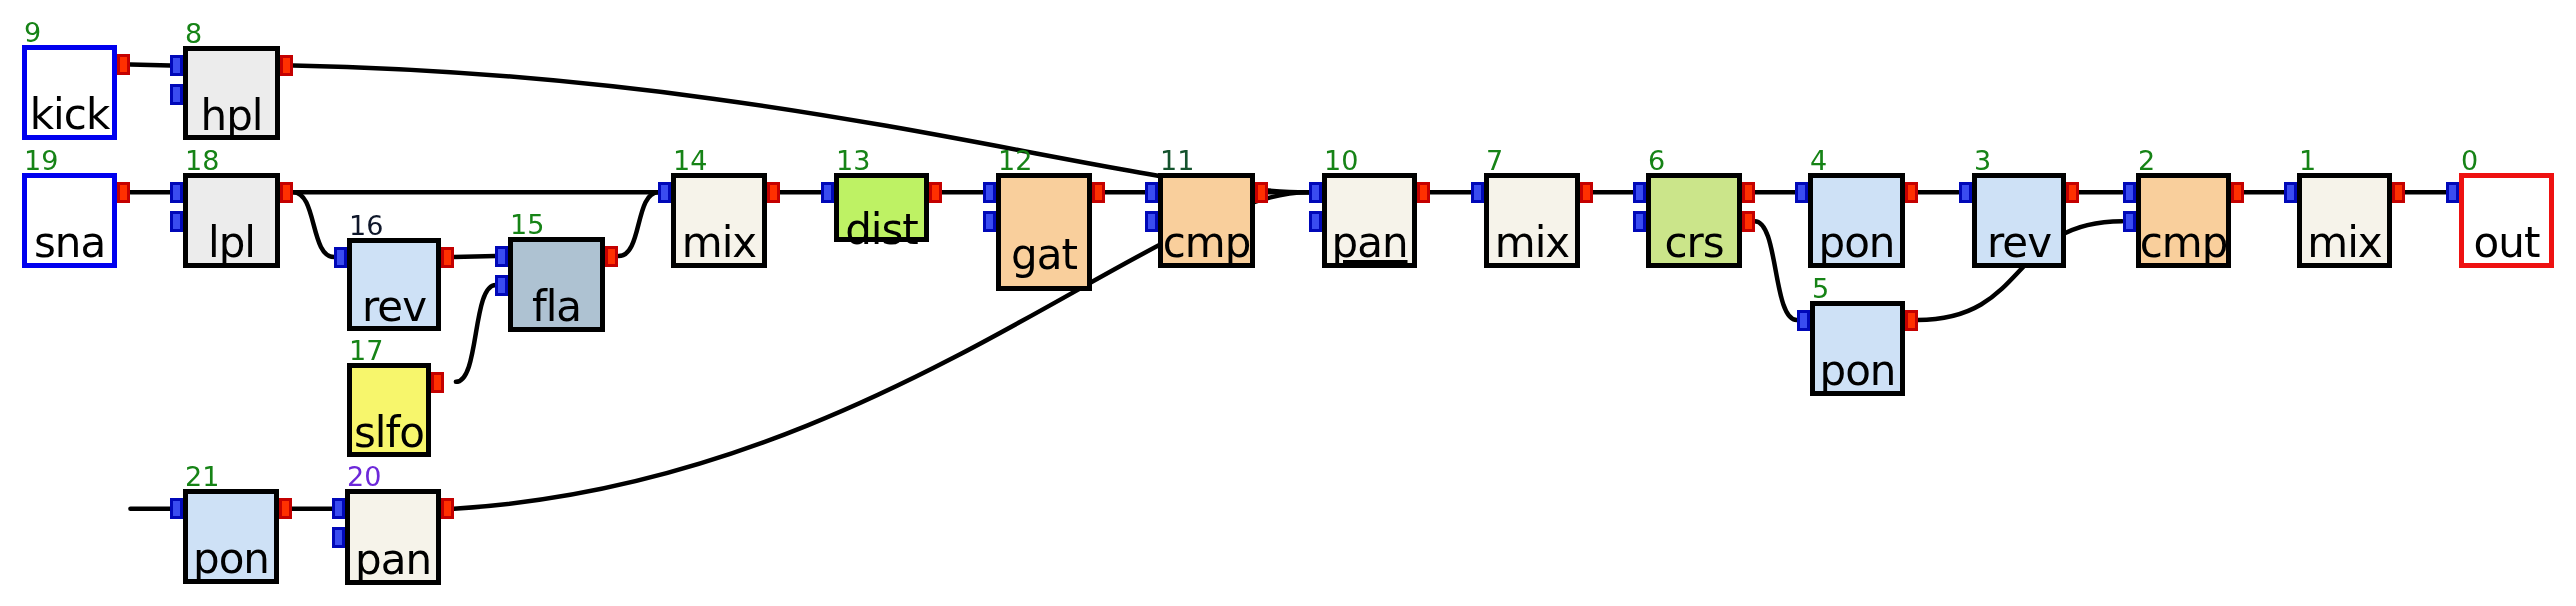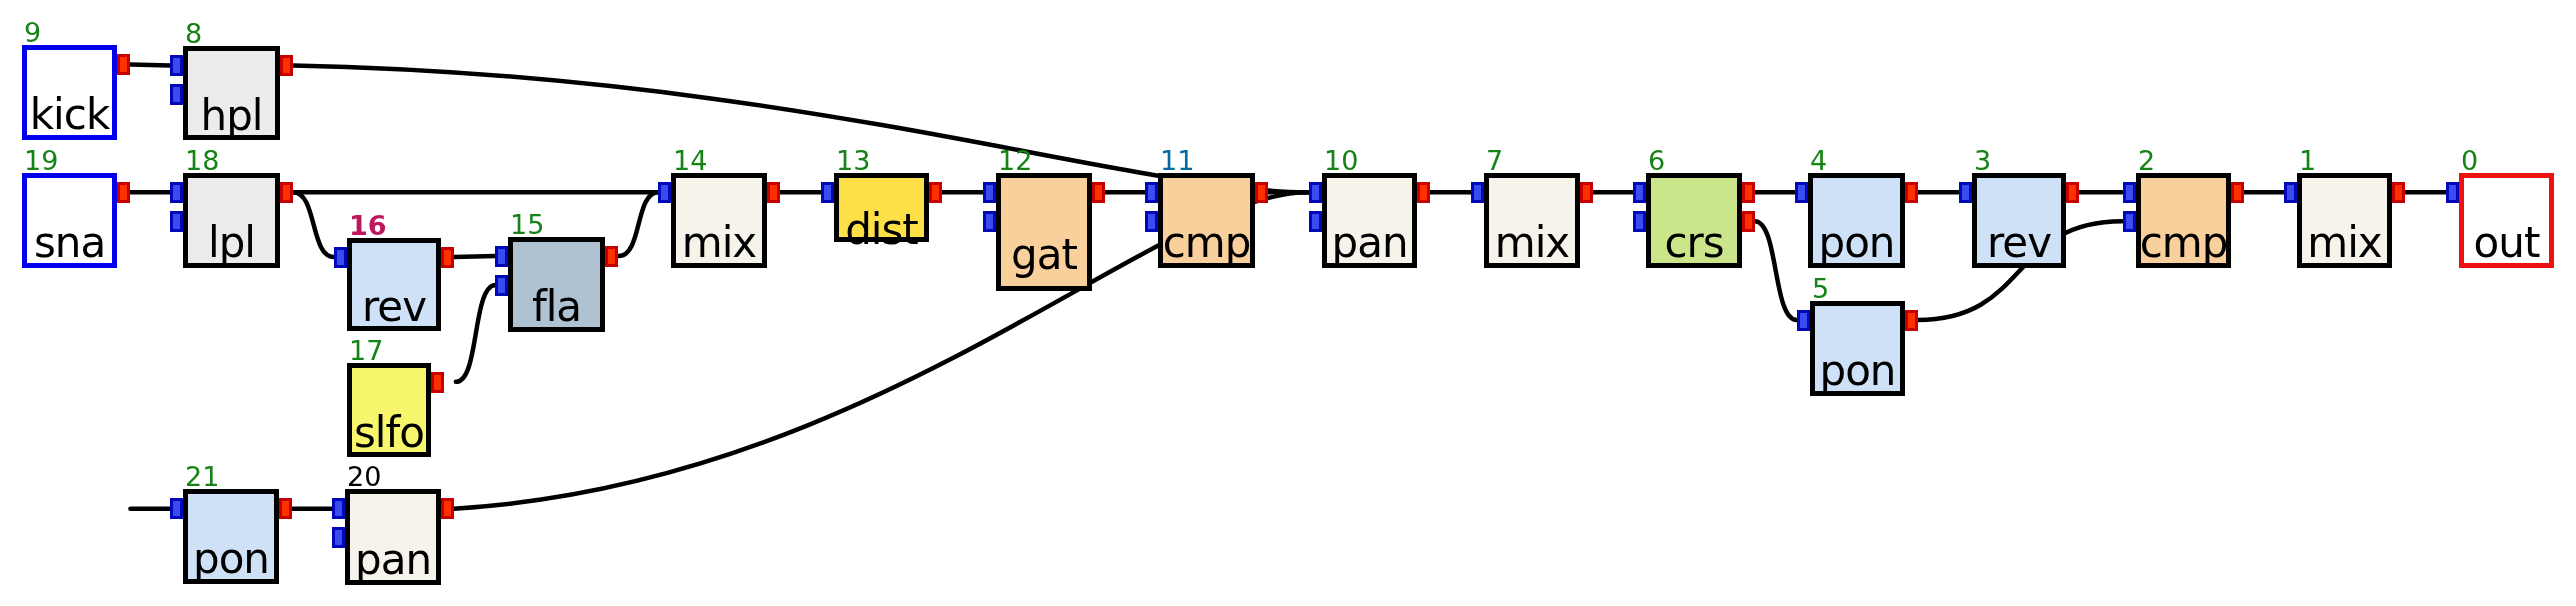--- a/index.html
+++ b/index.html
@@ -62,21 +62,21 @@
       <div class="port out" style="top: 4px; background: rgb(255, 48, 0); border-color: rgb(196, 0, 0);"></div>
     </div>
     <div class="node" style="left: 183px; top: 173px; width: 97px; height: 95px; background: rgb(236, 236, 236); border-color: rgb(0, 0, 0);">
       <div class="node-number" style="color: rgb(22, 131, 22);">18</div>
       <div class="node-label">lpl</div>
       <div class="port in" style="top: 4px; background: rgb(58, 76, 240); border-color: rgb(0, 8, 184);"></div>
       <div class="port in" style="top: 33px; background: rgb(58, 76, 240); border-color: rgb(0, 8, 184);"></div>
       <div class="port out" style="top: 4px; background: rgb(255, 48, 0); border-color: rgb(196, 0, 0);"></div>
     </div>
     <div class="node" style="left: 347px; top: 238px; width: 94px; height: 93px; background: rgb(206, 225, 246); border-color: rgb(0, 0, 0);">
-      <div class="node-number" style="color: #be185d; font-weight: bold;">16</div>
+      <div class="node-number" style="color: #0f172a;">16</div>
       <div class="node-label">rev</div>
       <div class="port in" style="top: 4px; background: rgb(58, 76, 240); border-color: rgb(0, 8, 184);"></div>
       <div class="port out" style="top: 4px; background: rgb(255, 48, 0); border-color: rgb(196, 0, 0);"></div>
     </div>
     <div class="node" style="left: 508px; top: 237px; width: 97px; height: 95px; background: rgb(174, 194, 210); border-color: rgb(0, 0, 0);">
       <div class="node-number" style="color: rgb(22, 131, 22);">15</div>
       <div class="node-label">fla</div>
       <div class="port in" style="top: 4px; background: rgb(58, 76, 240); border-color: rgb(0, 8, 184);"></div>
       <div class="port in" style="top: 33px; background: rgb(58, 76, 240); border-color: rgb(0, 8, 184);"></div>
       <div class="port out" style="top: 4px; background: rgb(255, 48, 0); border-color: rgb(196, 0, 0);"></div>
@@ -85,41 +85,41 @@
       <div class="node-number" style="color: rgb(22, 131, 22);">17</div>
       <div class="node-label">slfo</div>
       <div class="port out" style="top: 4px; background: rgb(255, 48, 0); border-color: rgb(196, 0, 0);"></div>
     </div>
     <div class="node" style="left: 671px; top: 173px; width: 96px; height: 95px; background: rgb(246, 243, 234); border-color: rgb(0, 0, 0);">
       <div class="node-number" style="color: rgb(22, 131, 22);">14</div>
       <div class="node-label">mix</div>
       <div class="port in" style="top: 4px; background: rgb(58, 76, 240); border-color: rgb(0, 8, 184);"></div>
       <div class="port out" style="top: 4px; background: rgb(255, 48, 0); border-color: rgb(196, 0, 0);"></div>
     </div>
-    <div class="node" style="left: 834px; top: 173px; width: 95px; height: 69px; background: #fde047; border-color: rgb(0, 0, 0);">
+    <div class="node" style="left: 834px; top: 173px; width: 95px; height: 69px; background: #bef264; border-color: rgb(0, 0, 0);">
       <div class="node-number" style="color: rgb(22, 131, 22);">13</div>
       <div class="node-label">dist</div>
       <div class="port in" style="top: 4px; background: rgb(58, 76, 240); border-color: rgb(0, 8, 184);"></div>
       <div class="port out" style="top: 4px; background: rgb(255, 48, 0); border-color: rgb(196, 0, 0);"></div>
     </div>
     <div class="node" style="left: 996px; top: 173px; width: 96px; height: 118px; background: rgb(249, 207, 156); border-color: rgb(0, 0, 0);">
       <div class="node-number" style="color: rgb(22, 131, 22);">12</div>
       <div class="node-label">gat</div>
       <div class="port in" style="top: 4px; background: rgb(58, 76, 240); border-color: rgb(0, 8, 184);"></div>
       <div class="port in" style="top: 33px; background: rgb(58, 76, 240); border-color: rgb(0, 8, 184);"></div>
       <div class="port out" style="top: 4px; background: rgb(255, 48, 0); border-color: rgb(196, 0, 0);"></div>
     </div>
     <div class="node" style="left: 1158px; top: 173px; width: 97px; height: 95px; background: rgb(249, 207, 156); border-color: rgb(0, 0, 0);">
-      <div class="node-number" style="color: #0369a1;">11</div>
+      <div class="node-number" style="color: #14532d;">11</div>
       <div class="node-label">cmp</div>
       <div class="port in" style="top: 4px; background: rgb(58, 76, 240); border-color: rgb(0, 8, 184);"></div>
       <div class="port in" style="top: 33px; background: rgb(58, 76, 240); border-color: rgb(0, 8, 184);"></div>
       <div class="port out" style="top: 4px; background: rgb(255, 48, 0); border-color: rgb(196, 0, 0);"></div>
     </div>
-    <div class="node" style="left: 1322px; top: 173px; width: 95px; height: 95px; background: rgb(246, 243, 234); border-color: rgb(0, 0, 0);">
+    <div class="node" style="left: 1322px; top: 173px; width: 95px; height: 95px; background: rgb(246, 243, 234); border-color: rgb(0, 0, 0); text-decoration: underline;">
       <div class="node-number" style="color: rgb(22, 131, 22);">10</div>
       <div class="node-label">pan</div>
       <div class="port in" style="top: 4px; background: rgb(58, 76, 240); border-color: rgb(0, 8, 184);"></div>
       <div class="port in" style="top: 33px; background: rgb(58, 76, 240); border-color: rgb(0, 8, 184);"></div>
       <div class="port out" style="top: 4px; background: rgb(255, 48, 0); border-color: rgb(196, 0, 0);"></div>
     </div>
     <div class="node" style="left: 1484px; top: 173px; width: 96px; height: 95px; background: rgb(246, 243, 234); border-color: rgb(0, 0, 0);">
       <div class="node-number" style="color: rgb(22, 131, 22);">7</div>
       <div class="node-label">mix</div>
       <div class="port in" style="top: 4px; background: rgb(58, 76, 240); border-color: rgb(0, 8, 184);"></div>
@@ -169,20 +169,20 @@
       <div class="node-label">out</div>
       <div class="port in" style="top: 4px; background: rgb(58, 76, 240); border-color: rgb(0, 8, 184);"></div>
     </div>
     <div class="node" style="left: 183px; top: 489px; width: 96px; height: 95px; background: rgb(206, 225, 246); border-color: rgb(0, 0, 0);">
       <div class="node-number" style="color: rgb(22, 131, 22);">21</div>
       <div class="node-label">pon</div>
       <div class="port in" style="top: 4px; background: rgb(58, 76, 240); border-color: rgb(0, 8, 184);"></div>
       <div class="port out" style="top: 4px; background: rgb(255, 48, 0); border-color: rgb(196, 0, 0);"></div>
     </div>
     <div class="node" style="left: 345px; top: 489px; width: 96px; height: 96px; background: rgb(246, 243, 234); border-color: rgb(0, 0, 0);">
-      <div class="node-number" style="color: #000000;">20</div>
+      <div class="node-number" style="color: #6d28d9;">20</div>
       <div class="node-label">pan</div>
       <div class="port in" style="top: 4px; background: rgb(58, 76, 240); border-color: rgb(0, 8, 184);"></div>
       <div class="port in" style="top: 33px; background: rgb(58, 76, 240); border-color: rgb(0, 8, 184);"></div>
       <div class="port out" style="top: 4px; background: rgb(255, 48, 0); border-color: rgb(196, 0, 0);"></div>
     </div>
   </div>
 
 
 </body></html>

